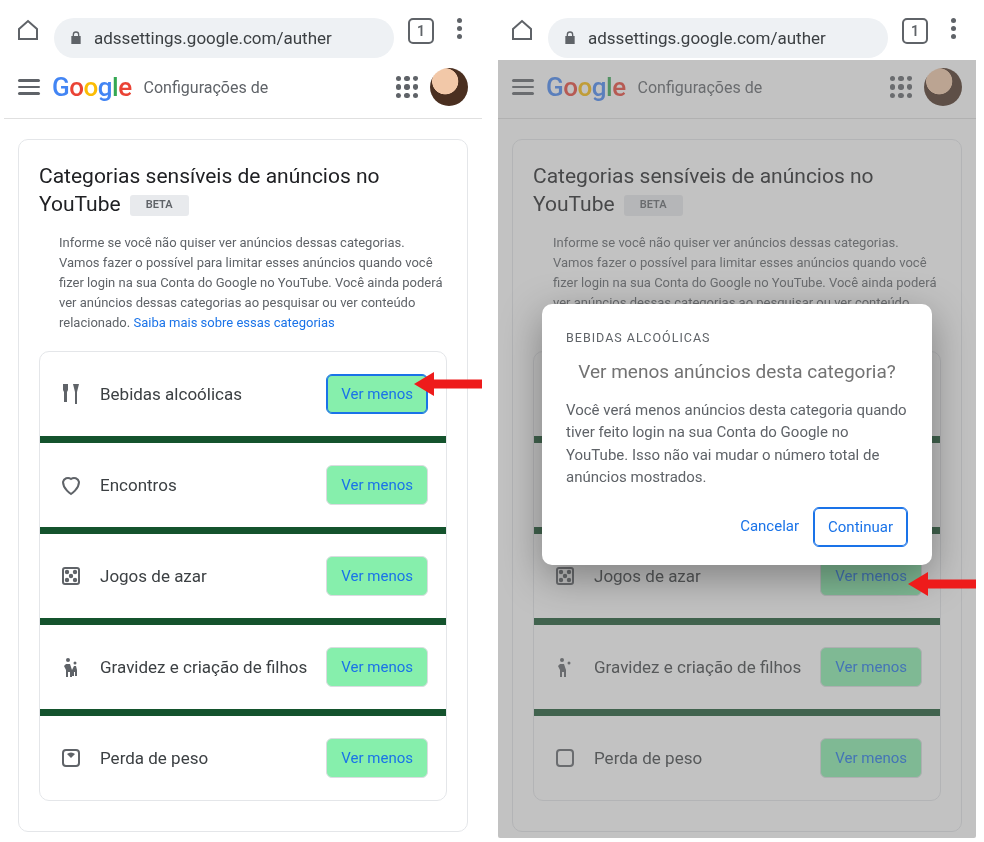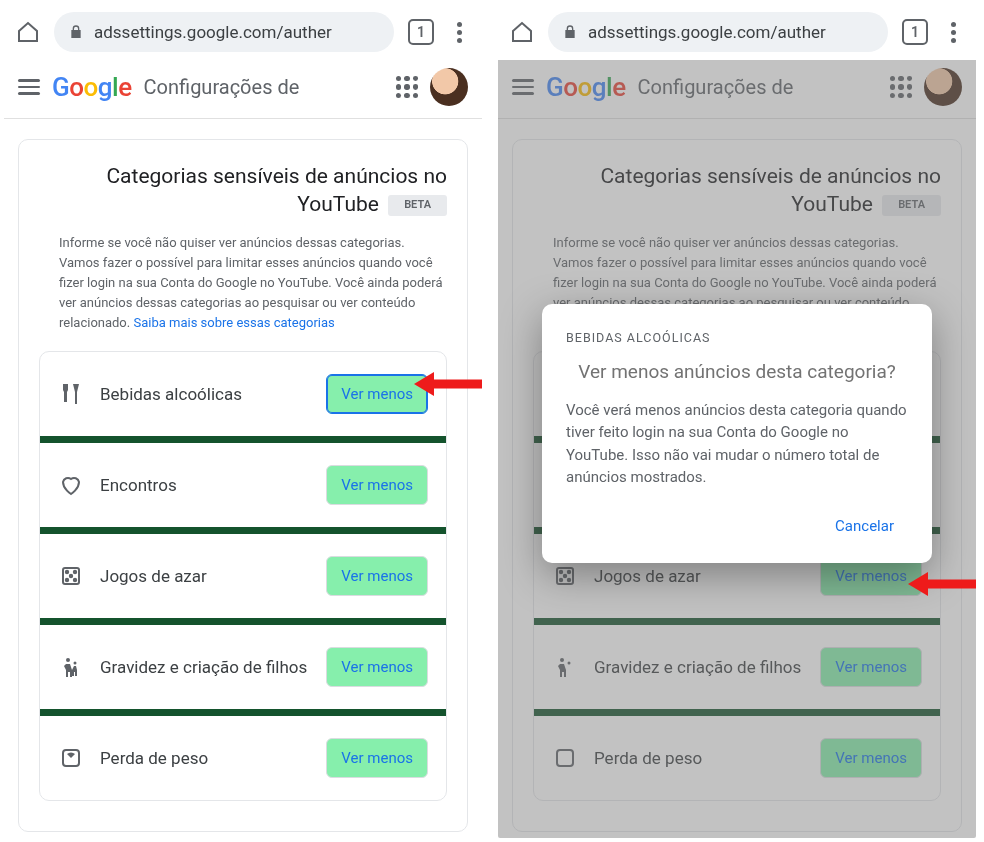--- a/index.html
+++ b/index.html
@@ -15,21 +15,21 @@
   .phone {
     width: 478px;
     height: 834px;
     background: #fff;
     position: relative;
     overflow: hidden;
     border-radius: 2px;
   }
   .topbar {
     display: flex;
-    align-items: center;
+    align-items: flex-start;
     padding: 14px 12px;
     gap: 14px;
     height: 56px;
   }
   .home-outline {
     width: 24px; height: 24px;
     display:flex; align-items:center; justify-content:center;
   }
   .urlbar {
     flex: 1;
@@ -61,34 +61,34 @@
   .appbar {
     display:flex; align-items:center;
     padding: 8px 14px 12px;
     gap: 12px;
     border-bottom:1px solid #e0e0e0;
   }
   .hamburger { width:22px; display:flex; flex-direction:column; gap:4px;}
   .hamburger span{height:2.5px; background:#5f6368; border-radius:2px;}
   .glogo { display:flex; font-size:26px; font-weight:500; letter-spacing:-0.5px;}
   .glogo .b{color:#4285F4;} .glogo .r{color:#EA4335;} .glogo .y{color:#FBBC05;} .glogo .g{color:#34A853;}
-  .apptitle { color:#5f6368; font-size:20px; white-space:nowrap; overflow:hidden; flex:1;}
+  .apptitle { color:#5f6368; font-size:16px; white-space:nowrap; overflow:hidden; flex:1;}
   .apps-grid { width:22px; height:22px; display:grid; grid-template-columns:repeat(3,1fr); grid-template-rows:repeat(3,1fr); gap:3px;}
   .apps-grid span{background:#5f6368; border-radius:50%;}
   .avatar { width:38px; height:38px; border-radius:50%; background: radial-gradient(circle at 40% 35%, #f2c8a8 0 38%, #4a2f20 40% 100%);}
 
   .content { padding: 20px 14px 0;}
   .card {
     border: 1px solid #e4e6e9;
     border-radius: 10px;
     background:#fff;
     padding: 22px 20px 10px;
   }
   .card-title {
-    text-align:right;
+    text-align:left;
     font-size: 21px;
     color:#202124;
     margin-bottom: 0;
     line-height:1.35;
   }
   .beta {
     display:inline-block;
     background:#e8eaed;
     color:#5f6368;
     font-size:11px;
@@ -457,20 +457,21 @@
   </div>
 
   <div class="dimmer"></div>
 
   <div class="dialog">
     <div class="eyebrow">BEBIDAS ALCOÓLICAS</div>
     <div class="headline">Ver menos anúncios desta categoria?</div>
     <div class="body">Você verá menos anúncios desta categoria quando tiver feito login na sua Conta do Google no YouTube. Isso não vai mudar o número total de anúncios mostrados.</div>
     <div class="actions">
       <div class="txtbtn">Cancelar</div>
+      <div class="txtbtn primary">Continuar</div>
     </div>
   </div>
 
   <div class="arrow" style="left:408px; top:562px;">
     <svg width="70" height="36" viewBox="0 0 70 36">
         <path d="M70 18 H18" stroke="#ee1b1b" stroke-width="9" stroke-linecap="round"></path>
         <path d="M22 6 L2 18 L22 30 Z" fill="#ee1b1b"></path>
       </svg>
   </div>
 </div>

